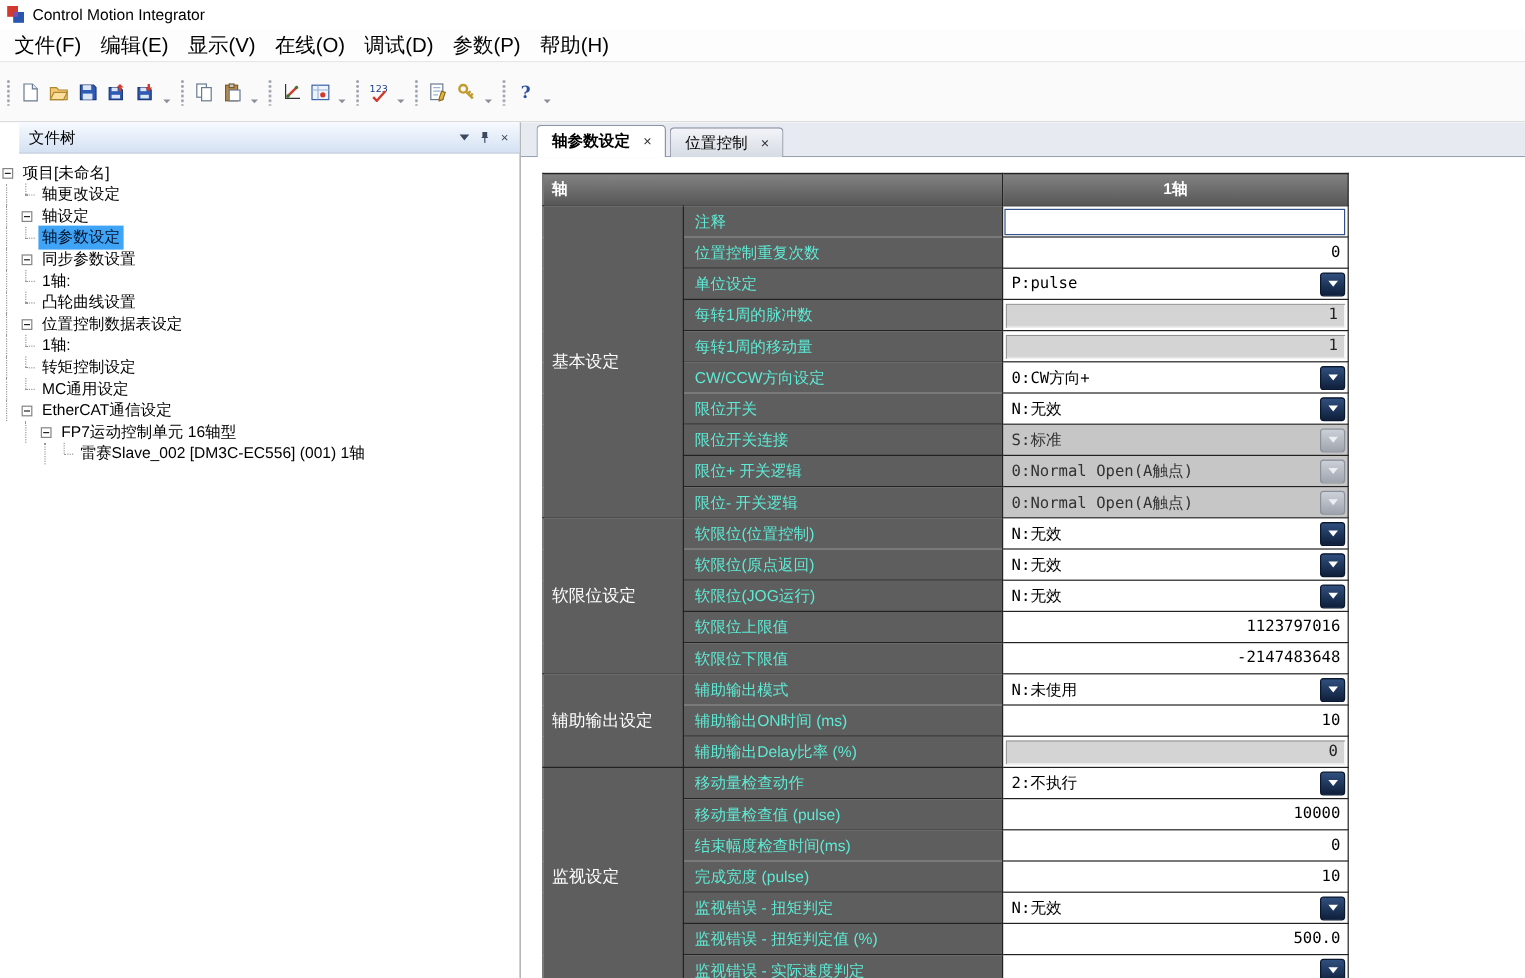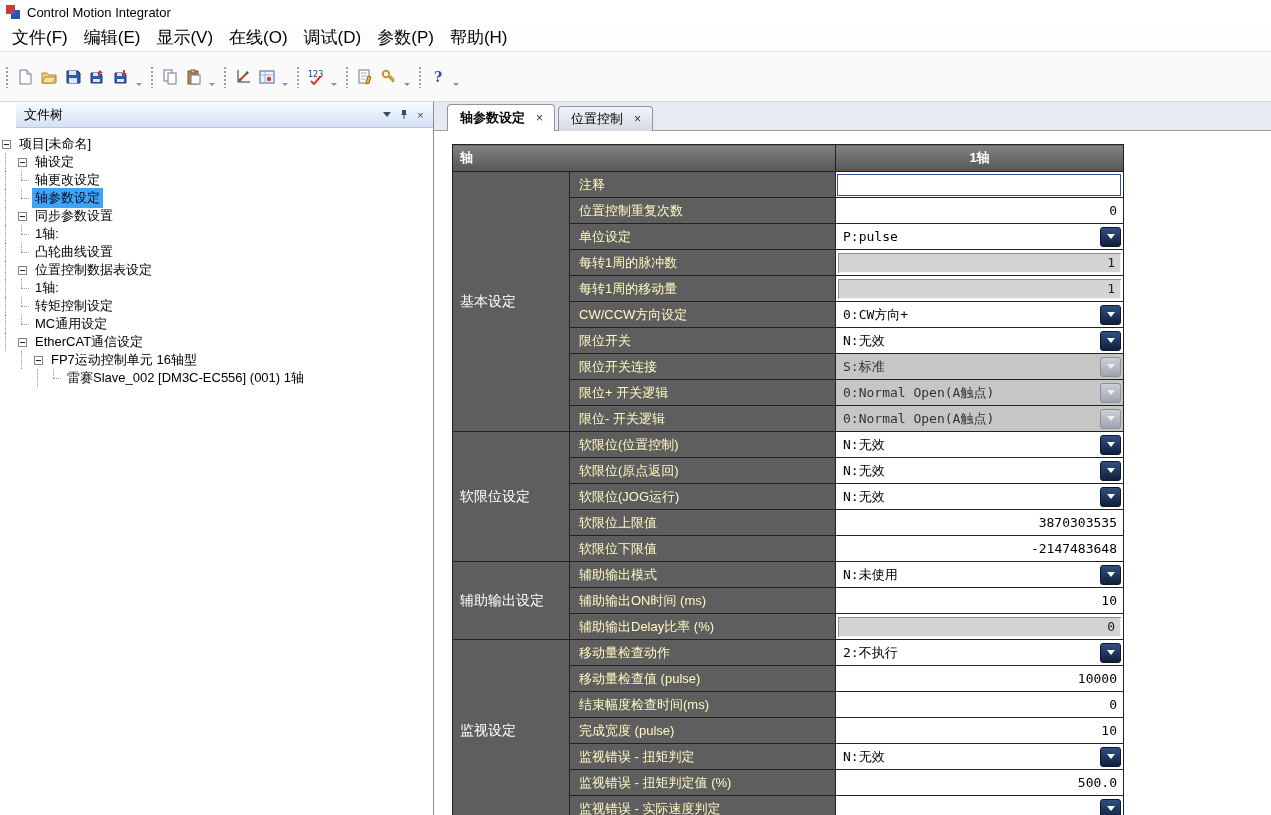--- a/index.html
+++ b/index.html
@@ -58,21 +58,21 @@
 
   
   .content { flex:1; overflow:hidden; padding:13px 0 0 18px; background:#fff; }
   table.param-table { border-collapse:collapse; table-layout:fixed; }
   .c-cat { width:117px; } .c-label { width:266px; } .c-val { width:288px; }
   .param-table th, .param-table td { border:1px solid #222; height:26px; padding:0; overflow:hidden; }
   .param-table tr.hdr th { height:27px; }
   th.hdr-axis { background:linear-gradient(#828282,#565656); color:#fff; font-size:13px; font-weight:bold; text-align:left; padding-left:7px; }
   th.hdr-val  { background:linear-gradient(#828282,#565656); color:#fff; font-size:13px; font-weight:bold; text-align:center; }
   td.cat { background:#5e5e5e; color:#fff; font-size:14px; vertical-align:middle; padding-left:7px; }
-  td.lbl { background:#5e5e5e; color:#fef9c3; font-size:13px; padding-left:9px; }
+  td.lbl { background:#5e5e5e; color:#5eead4; font-size:13px; padding-left:9px; }
   td.val { background:#fff; font-family:"DejaVu Sans Mono","Liberation Mono",monospace; font-size:13px; }
   .numv { text-align:right; padding-right:6px; line-height:24px; }
   td.val.dnum { background:#fff; }
   td.val.dnum .numv { margin:2px; background:#d4d4d4; line-height:20px;
     box-shadow:inset 1px 1px 0 #8f8f8f, inset -1px -1px 0 #f6f6f6; color:#222; }
   .selv { display:flex; align-items:center; height:24px; padding:0 2px 0 7px; }
   .seltext { flex:1; white-space:nowrap; overflow:hidden; }
   .dd { width:21px; height:20px; flex:none; border-radius:3px; display:flex; align-items:center; justify-content:center;
     background:linear-gradient(#31507f,#0f1f3b); border:1px solid #0b1830; }
   .dd i { width:0; height:0; border-left:4px solid transparent; border-right:4px solid transparent; border-top:5px solid #fff; }
@@ -242,27 +242,27 @@
       <span class="ph-btn">×</span>
     </div>
 
     <div class="tree">
       <div class="tree-item">
         <span class="expander"></span>
         <span class="tlabel">项目[未命名]</span>
       </div>
       <div class="tree-item">
         <span class="ind guide"></span>
+          <span class="conn"></span>
+        <span class="tlabel">轴更改设定</span>
+      </div>
+      <div class="tree-item">
+        <span class="ind guide"></span>
         <span class="expander"></span>
         <span class="tlabel">轴设定</span>
-      </div>
-      <div class="tree-item">
-        <span class="ind guide"></span>
-          <span class="conn"></span>
-        <span class="tlabel">轴更改设定</span>
       </div>
       <div class="tree-item selected">
         <span class="ind guide"></span>
           <span class="conn"></span>
         <span class="tlabel">轴参数设定</span>
       </div>
       <div class="tree-item">
         <span class="ind guide"></span>
         <span class="expander"></span>
         <span class="tlabel">同步参数设置</span>
@@ -465,21 +465,21 @@
                   <span class="seltext">N:无效</span>
                   <span class="dd">
                     <i></i>
                   </span>
                 </div>
               </td>
         </tr>
         <tr>
           <td class="lbl">软限位上限值</td>
           <td class="val">
-                <div class="numv">3870303535</div>
+                <div class="numv">1123797016</div>
               </td>
         </tr>
         <tr>
           <td class="lbl">软限位下限值</td>
           <td class="val">
                 <div class="numv">-2147483648</div>
               </td>
         </tr>
 
         <tr>

